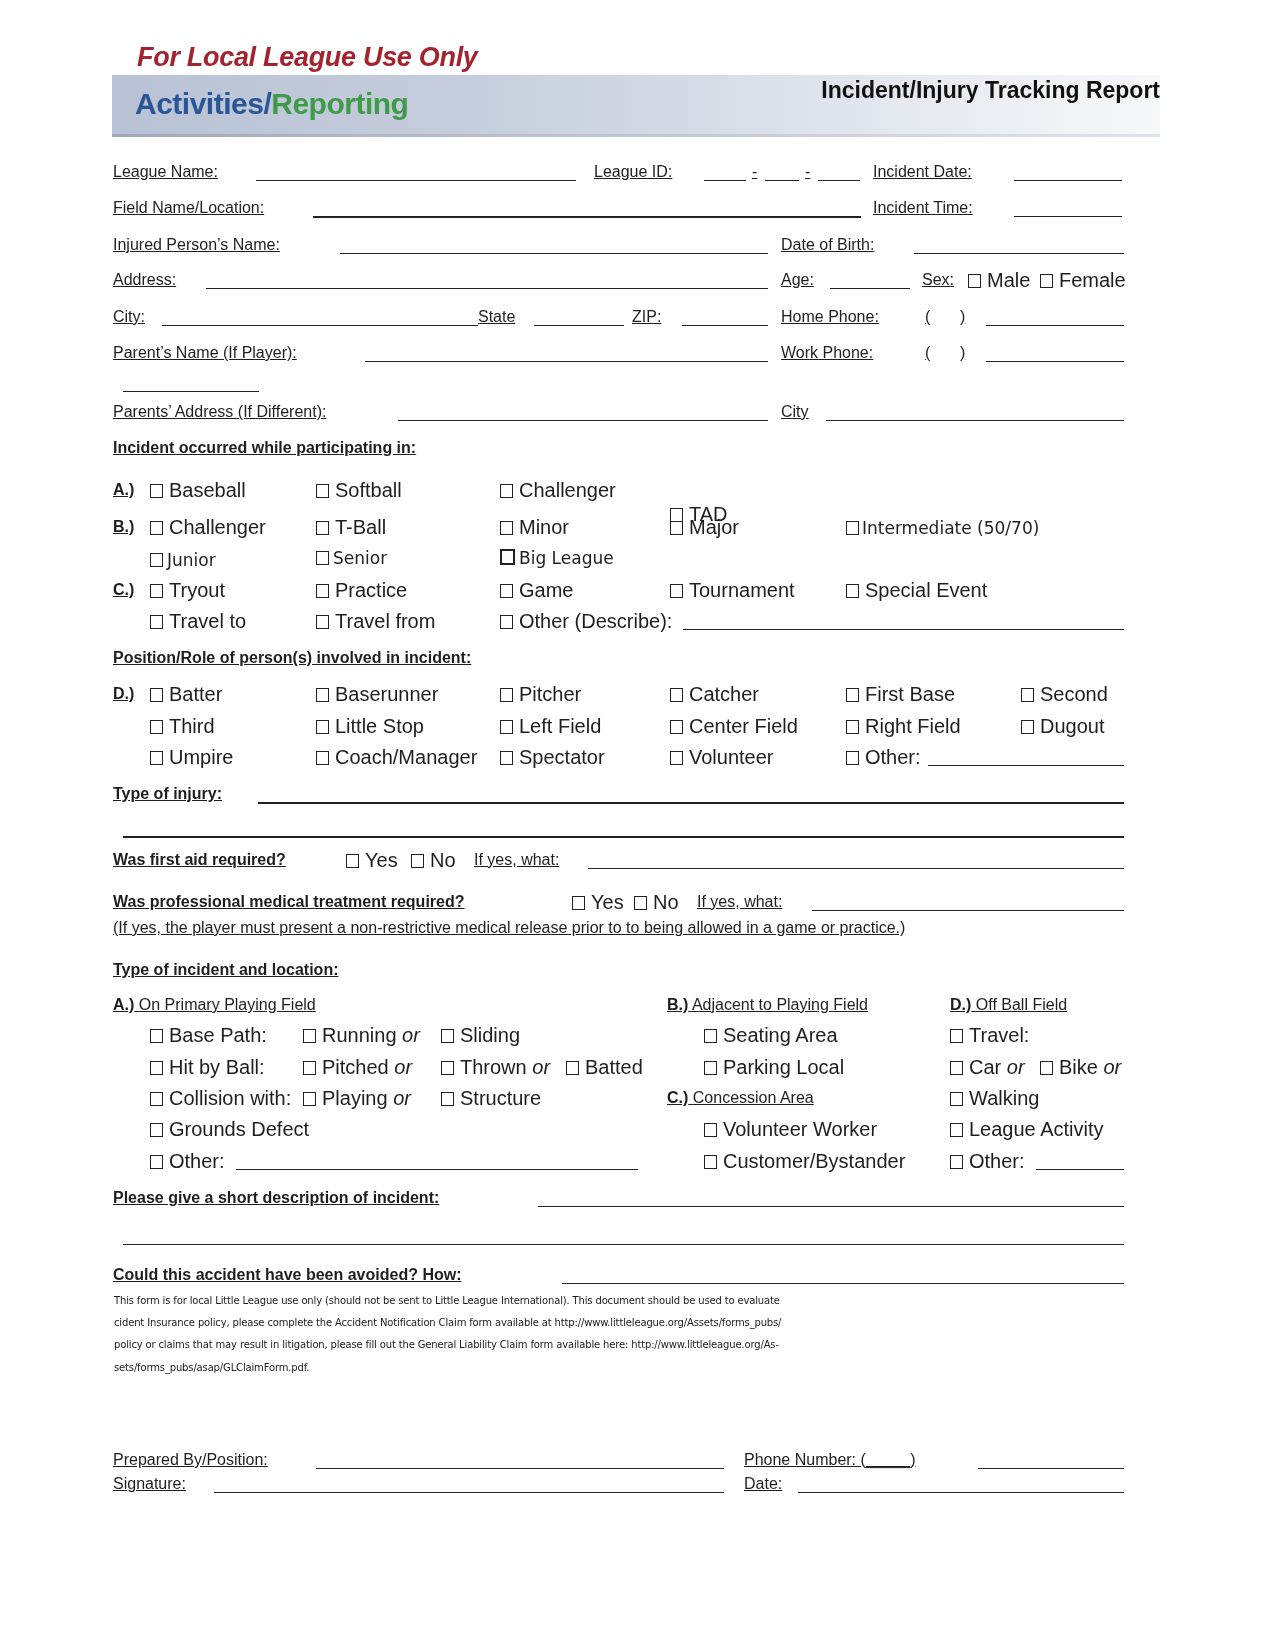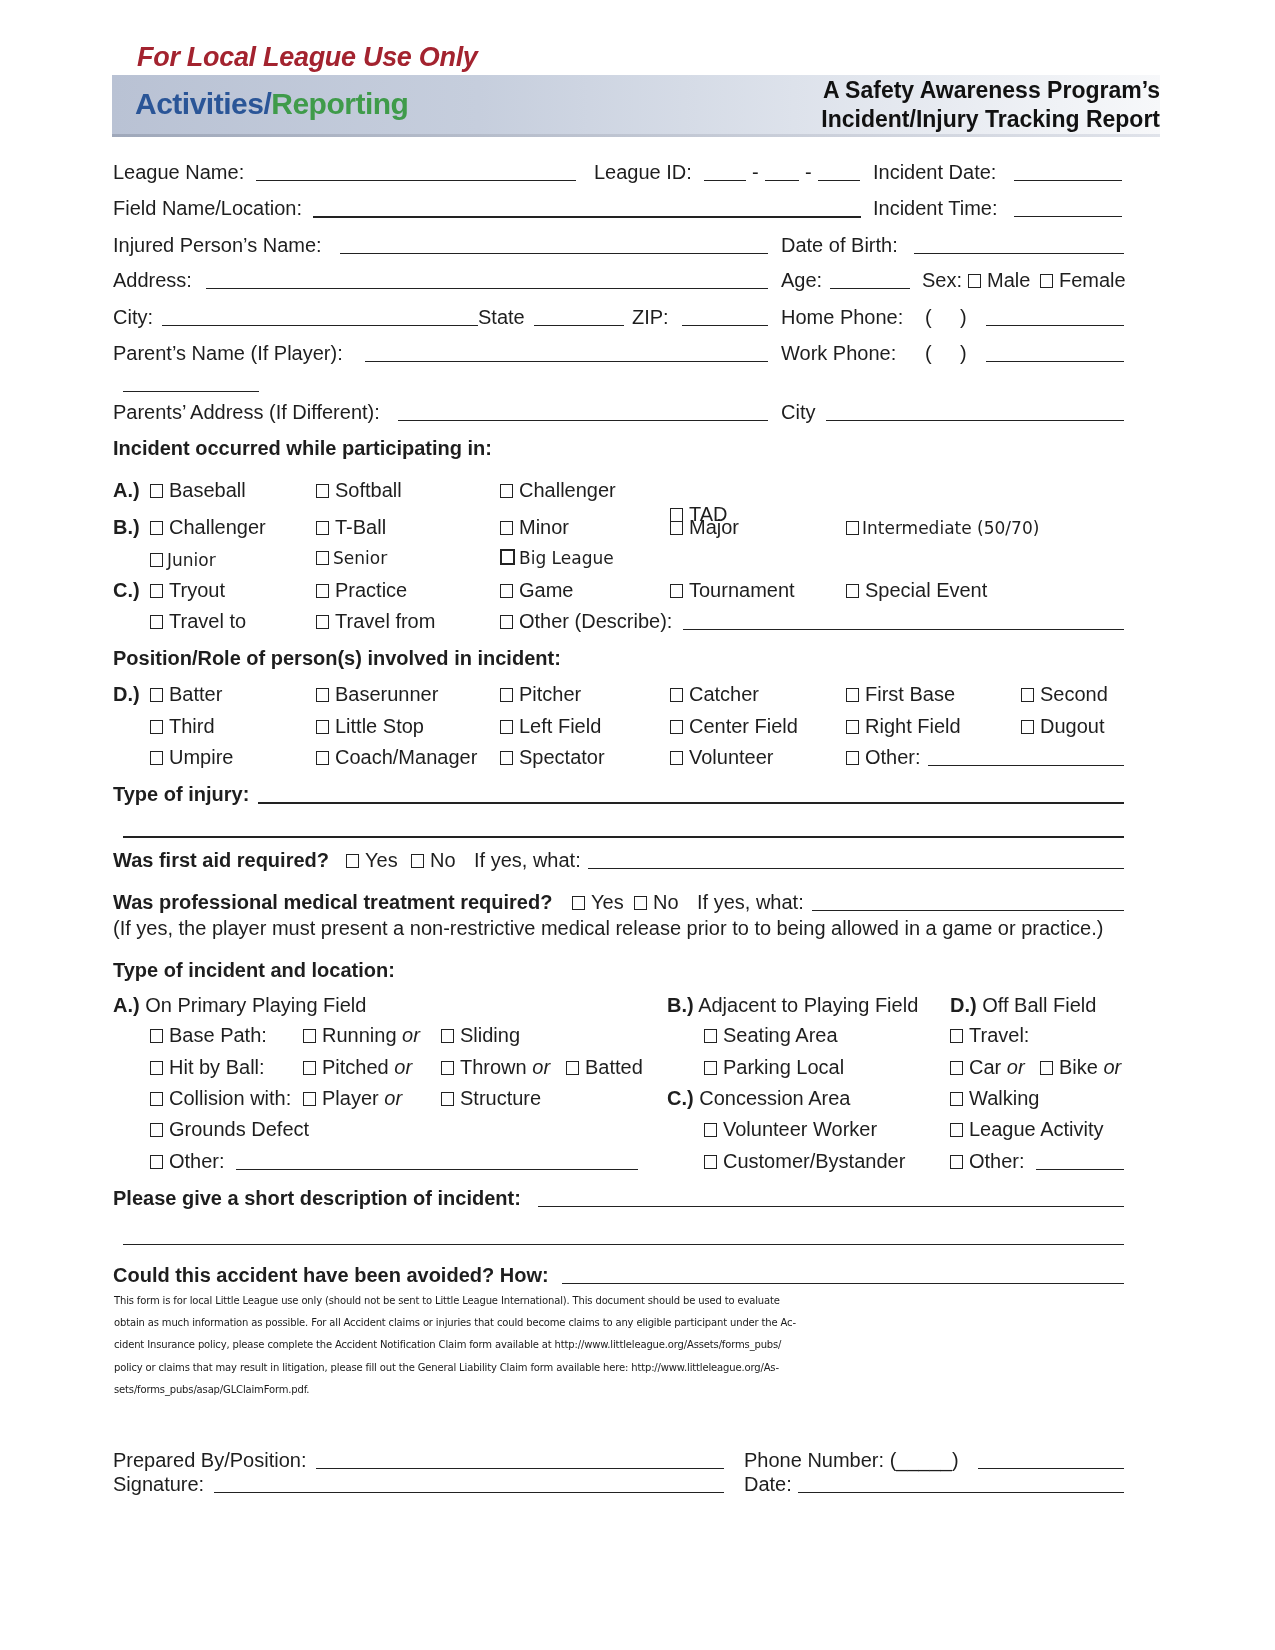--- a/index.html
+++ b/index.html
@@ -1,19 +1,19 @@
 <!DOCTYPE html>
 <html><head>
 <meta charset="utf-8">
 <style>
   * { box-sizing: border-box; margin: 0; padding: 0; }
   html, body { width: 1275px; height: 1650px; background: #ffffff; }
   body { position: relative; font-family: "Liberation Sans", sans-serif; color: #1a1a1a; overflow: hidden; }
   .abs { position: absolute; white-space: nowrap; }
-  .t { font-size: 20px; line-height: 24px; color: #1e1e1e; }
+  .t { font-size: 16px; line-height: 24px; color: #1e1e1e; text-decoration: underline; }
   .b { font-weight: bold; }
   .line { position: absolute; border-bottom: 1.5px solid #222; height: 0; }
   .cb { display: inline-block; width: 13px; height: 14px; border: 1.5px solid #222; vertical-align: -1px; margin-right: 6px; background: #fff; }
   .cb.big { width: 15px; height: 16px; border-width: 2px; }
   .opt { position: absolute; white-space: nowrap; font-size: 20px; line-height: 24px; color: #1e1e1e; }
   .opt.cal { font-family: "DejaVu Sans", sans-serif; font-size: 17px; }
   .or { font-style: italic; }
 
   #top-tag { left: 137px; top: 42px; font-size: 27px; font-weight: bold; font-style: italic; color: #a3232f; letter-spacing: -0.3px; }
   #band { position: absolute; left: 112px; top: 75px; width: 1048px; height: 62px;
@@ -27,21 +27,20 @@
   .disc { position: absolute; left: 114px; top: 1350px; width: 1050px; font-family: "DejaVu Sans", sans-serif; font-size: 10px; line-height: 22.2px; color: #1a1a1a; letter-spacing: -0.15px; }
 </style>
 </head>
 <body>
 
 <div class="abs" id="top-tag">For Local League Use Only</div>
 <div id="band"></div>
 <div id="band-shadow"></div>
 <div class="abs" id="activities"><span class="a1">Activities/</span><span class="a2">Reporting</span></div>
 <div class="abs" id="title-right">
-  <div>A Safety Awareness Program’s</div>
   <div>Incident/Injury Tracking Report</div>
 </div>
 
 <div class="abs t" style="left:113px;top:160px">League Name:</div>
 <div class="line" style="left:256px;top:180px;width:320px"></div>
 <div class="abs t" style="left:594px;top:160px">League ID:</div>
 <div class="line" style="left:704px;top:180px;width:42px"></div>
 <div class="abs t" style="left:752px;top:160px">-</div>
 <div class="line" style="left:765px;top:180px;width:34px"></div>
 <div class="abs t" style="left:805px;top:160px">-</div>
@@ -170,21 +169,21 @@
 <div class="opt" style="left:150px;top:1023px"><span class="cb"></span><span>Base Path:</span></div>
 <div class="opt" style="left:303px;top:1023px"><span class="cb"></span><span>Running</span> <span class="or">or</span></div>
 <div class="opt" style="left:441px;top:1023px"><span class="cb"></span><span>Sliding</span></div>
 
 <div class="opt" style="left:150px;top:1055px"><span class="cb"></span><span>Hit by Ball:</span></div>
 <div class="opt" style="left:303px;top:1055px"><span class="cb"></span><span>Pitched</span> <span class="or">or</span></div>
 <div class="opt" style="left:441px;top:1055px"><span class="cb"></span><span>Thrown</span> <span class="or">or</span></div>
 <div class="opt" style="left:566px;top:1055px"><span class="cb"></span><span>Batted</span></div>
 
 <div class="opt" style="left:150px;top:1086px"><span class="cb"></span><span>Collision with:</span></div>
-<div class="opt" style="left:303px;top:1086px"><span class="cb"></span><span>Player</span> <span class="or">or</span></div>
+<div class="opt" style="left:303px;top:1086px"><span class="cb"></span><span>Playing</span> <span class="or">or</span></div>
 <div class="opt" style="left:441px;top:1086px"><span class="cb"></span><span>Structure</span></div>
 
 <div class="opt" style="left:150px;top:1117px"><span class="cb"></span><span>Grounds Defect</span></div>
 
 <div class="opt" style="left:150px;top:1149px"><span class="cb"></span><span>Other:</span></div>
 <div class="line" style="left:236px;top:1169px;width:402px"></div>
 
 <div class="abs t" style="left:667px;top:993px"><span class="b">B.)</span> <span>Adjacent to Playing Field</span></div>
 <div class="opt" style="left:704px;top:1023px"><span class="cb"></span><span>Seating Area</span></div>
 <div class="opt" style="left:704px;top:1055px"><span class="cb"></span><span>Parking Local</span></div>
@@ -203,21 +202,20 @@
 
 <div class="abs t b" style="left:113px;top:1186px">Please give a short description of incident:</div>
 <div class="line" style="left:538px;top:1206px;width:586px"></div>
 <div class="line" style="left:123px;top:1244px;width:1001px"></div>
 
 <div class="abs t b" style="left:113px;top:1263px">Could this accident have been avoided? How:</div>
 <div class="line" style="left:562px;top:1283px;width:562px"></div>
 
 <div class="disc" style="top:1290px">
   <div>This form is for local Little League use only (should not be sent to Little League International).  This document should be used to evaluate</div>
-  <div>obtain as much information as possible. For all Accident claims or injuries that could become claims to any eligible participant under the Ac-</div>
   <div>cident Insurance policy, please complete the Accident Notification Claim form available at http://www.littleleague.org/Assets/forms_pubs/</div>
   <div>policy or claims that may result in litigation, please fill out the General Liability Claim form available here: http://www.littleleague.org/As-</div>
   <div>sets/forms_pubs/asap/GLClaimForm.pdf.</div>
 </div>
 
 <div class="abs t" style="left:113px;top:1448px">Prepared By/Position:</div>
 <div class="line" style="left:316px;top:1468px;width:408px"></div>
 <div class="abs t" style="left:744px;top:1448px">Phone Number: (_____)</div>
 <div class="line" style="left:978px;top:1468px;width:146px"></div>
 

